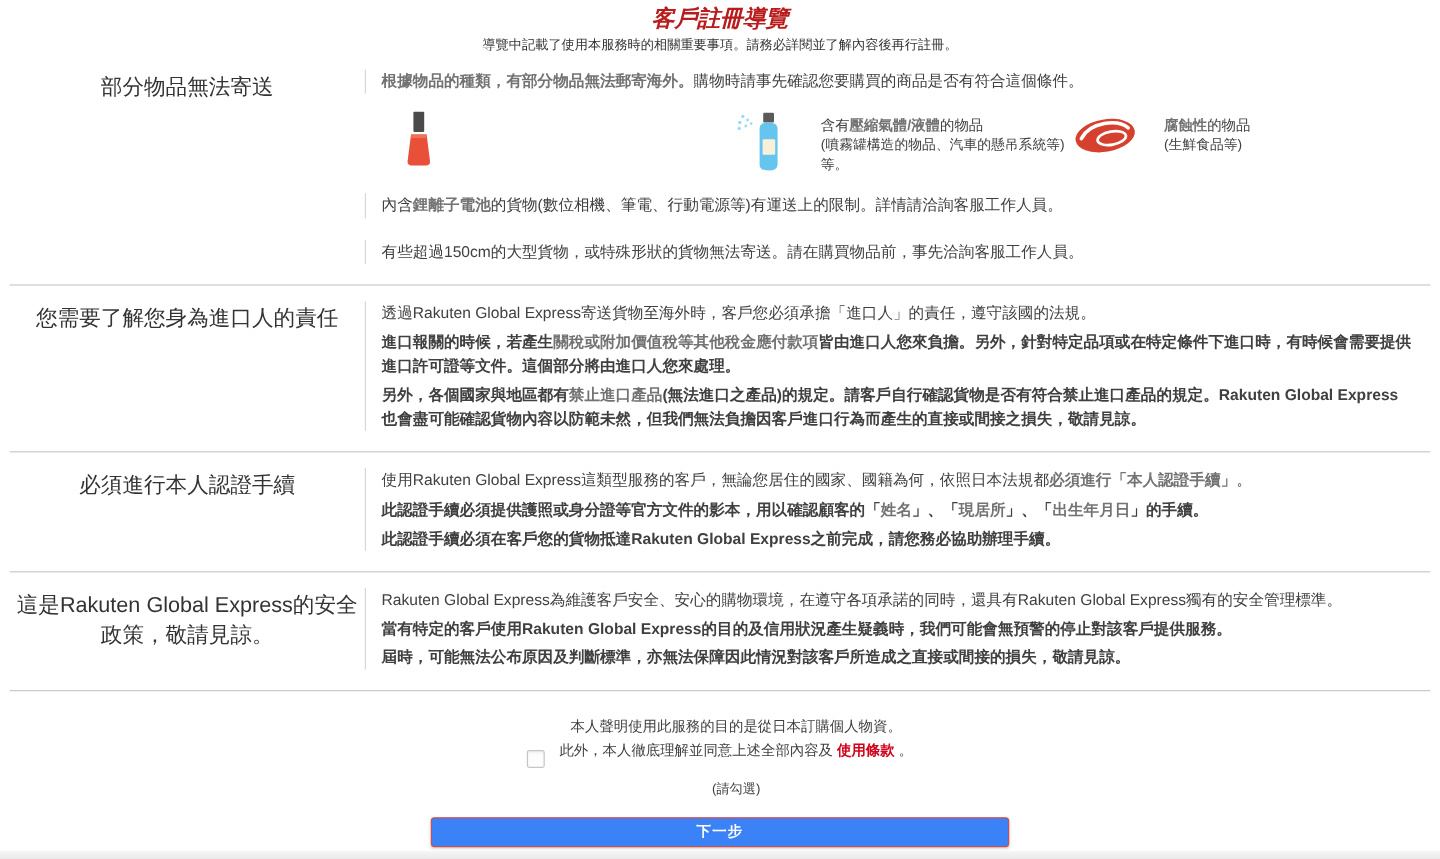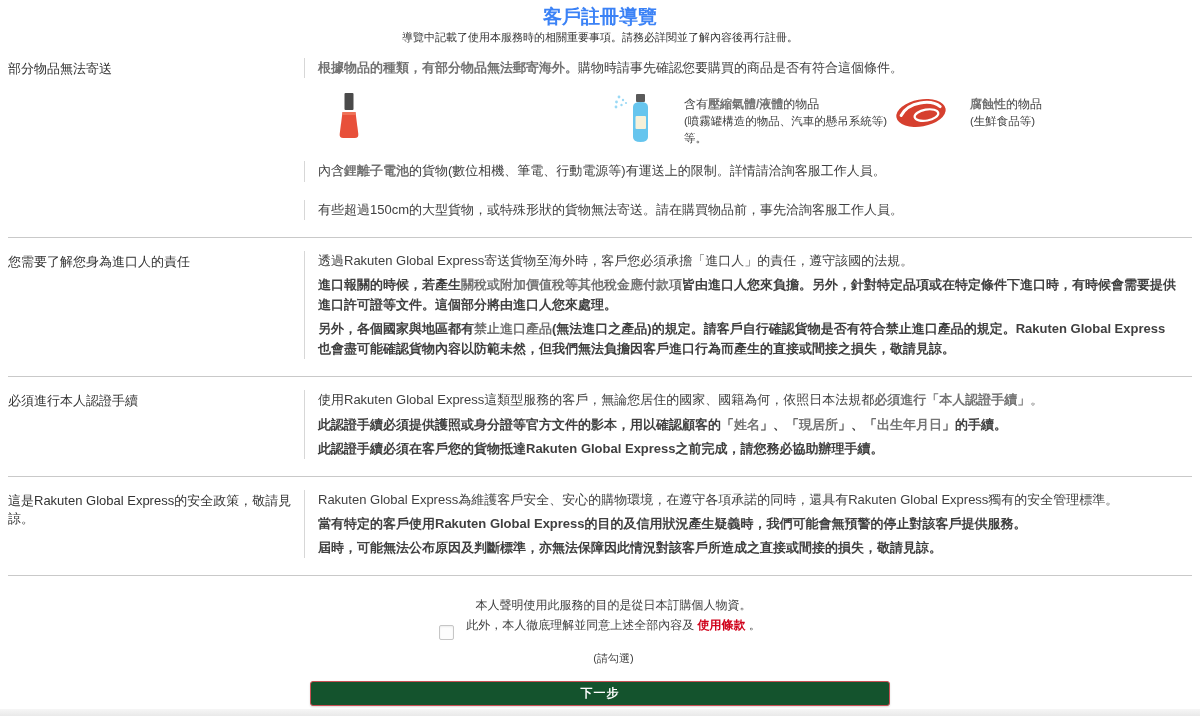--- a/index.html
+++ b/index.html
@@ -3,29 +3,29 @@
 <meta charset="utf-8">
 <style>
   * { box-sizing: border-box; }
   html,body { margin:0; padding:0; }
   body {
     width:1200px; height:716px; position:relative; overflow:hidden;
     background:#ffffff; color:#333;
     font-family:"Liberation Sans","DejaVu Sans",sans-serif;
   }
   .header { text-align:center; padding-top:6px; }
-  .page-title { font-size:19px; font-weight:bold; color:#3b82f6; line-height:1.2; }
+  .page-title { font-size:19px; font-weight:bold; color:#b91c1c; line-height:1.2;font-style:italic; }
   .page-subtitle { font-size:11px; color:#333; margin-top:1px;font-family:Liberation Mono, monospace; }
 
   .section {
     display:flex; align-items:flex-start;
     margin:0 8px; border-bottom:1px solid #c9c9c9;
     padding:13px 8px 17px 0;
   }
-  .section-label { width:296px; flex:none; font-size:13px; color:#333; padding-top:2px; line-height:1.4; }
+  .section-label { width:296px; flex:none; font-size:18px; color:#333; padding-top:2px; line-height:1.4;text-align:center; }
   .section-content { flex:1; min-width:0; padding-right:8px; }
   .block { border-left:1px solid #d7d7d7; padding-left:13px; }
   .para { margin:0; font-size:13px; line-height:1.55; color:#404040; }
   .para + .para { margin-top:4px;font-weight:bold; }
   .para strong, .cat-title strong { color:#737373; }
 
   .categories { display:flex; margin:13px 0 2px 14px; }
   .category { flex:1; display:flex; align-items:flex-start; }
   .cat-icon { width:62px; flex:none; display:flex; justify-content:center; padding-top:2px; }
   .cat-text { padding-left:18px; padding-top:4px; }
@@ -40,22 +40,22 @@
   .checkbox {
     width:15px; height:15px; border:1px solid #c6c6c6; border-radius:2px;
     background:#fdfdfd; box-shadow:inset 0 1px 2px rgba(0,0,0,.07);
     margin:2px 12px 0 0; flex:none; cursor:pointer;
   }
   .agree-text { font-size:12px; line-height:1.65; color:#404040; text-align:center; }
   .terms-link { color:#d0021b; font-weight:bold; text-decoration:none; cursor:pointer; }
   .agree-note { font-size:11px; color:#404040; margin-top:13px; }
 
   .next-button {
-    display:block; margin:14px auto 0; width:580px; height:25px;
-    background:#14532d; border:1px solid #c94f54; border-radius:3px;
+    display:block; margin:14px auto 0; width:482px; height:25px;
+    background:#3b82f6; border:1px solid #c94f54; border-radius:3px;
     color:#fff; font-size:12px; font-weight:bold; letter-spacing:1px;
     font-family:"Liberation Sans","DejaVu Sans",sans-serif;
     box-shadow:0 1px 2px rgba(0,0,0,.15); cursor:pointer;
   }
   .bottom-strip {
     position:absolute; left:0; bottom:0; width:100%; height:7px;
     background:linear-gradient(#f6f6f6,#e9e9e9);
   }
 </style>
 </head>

